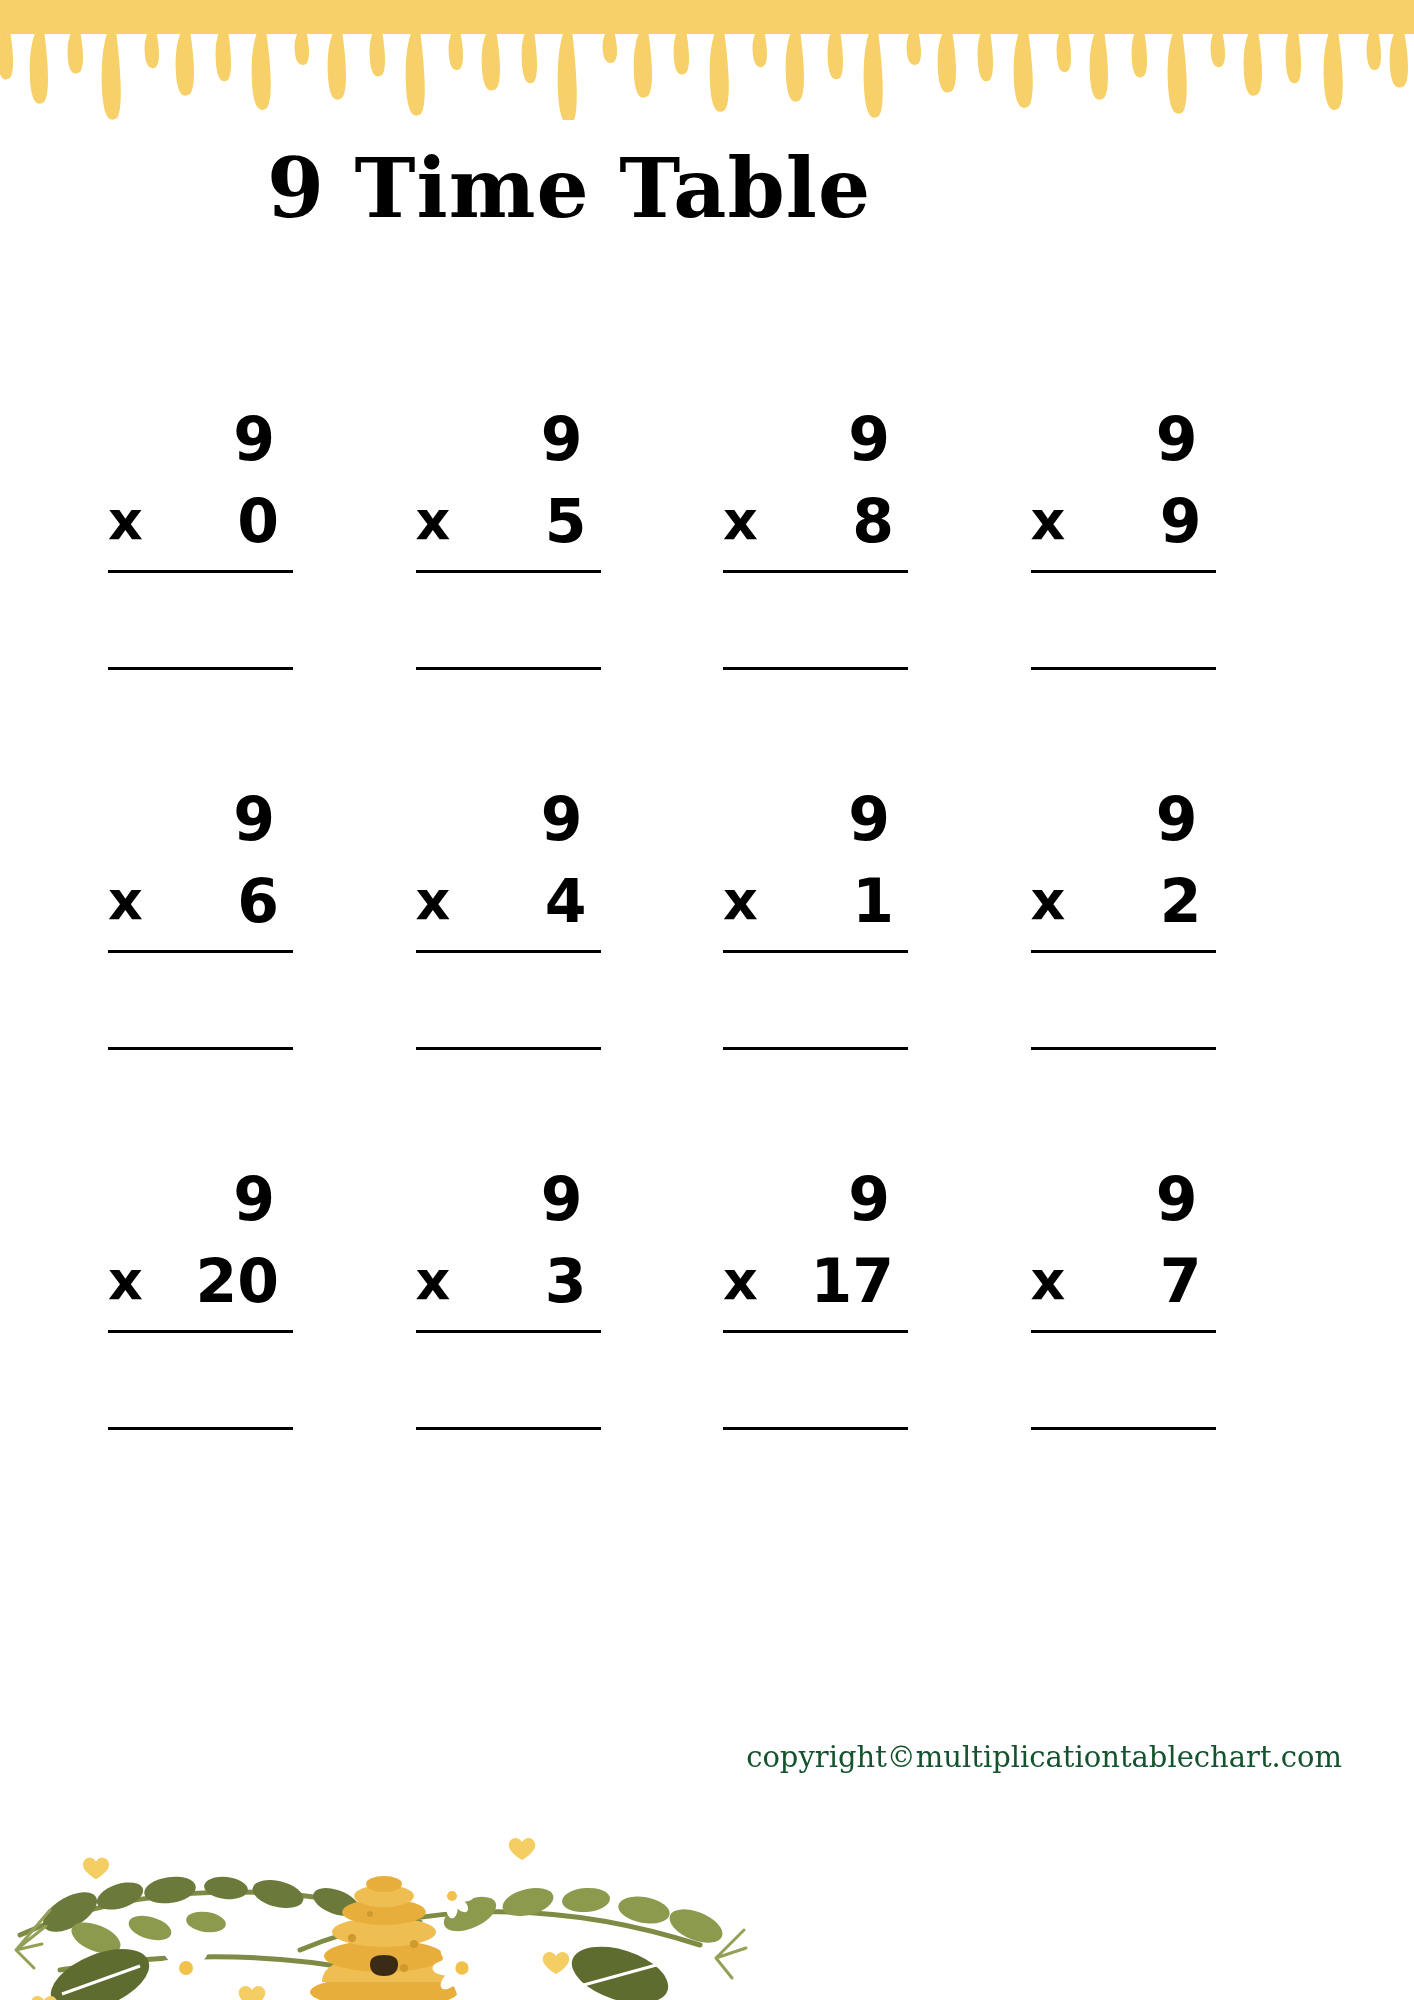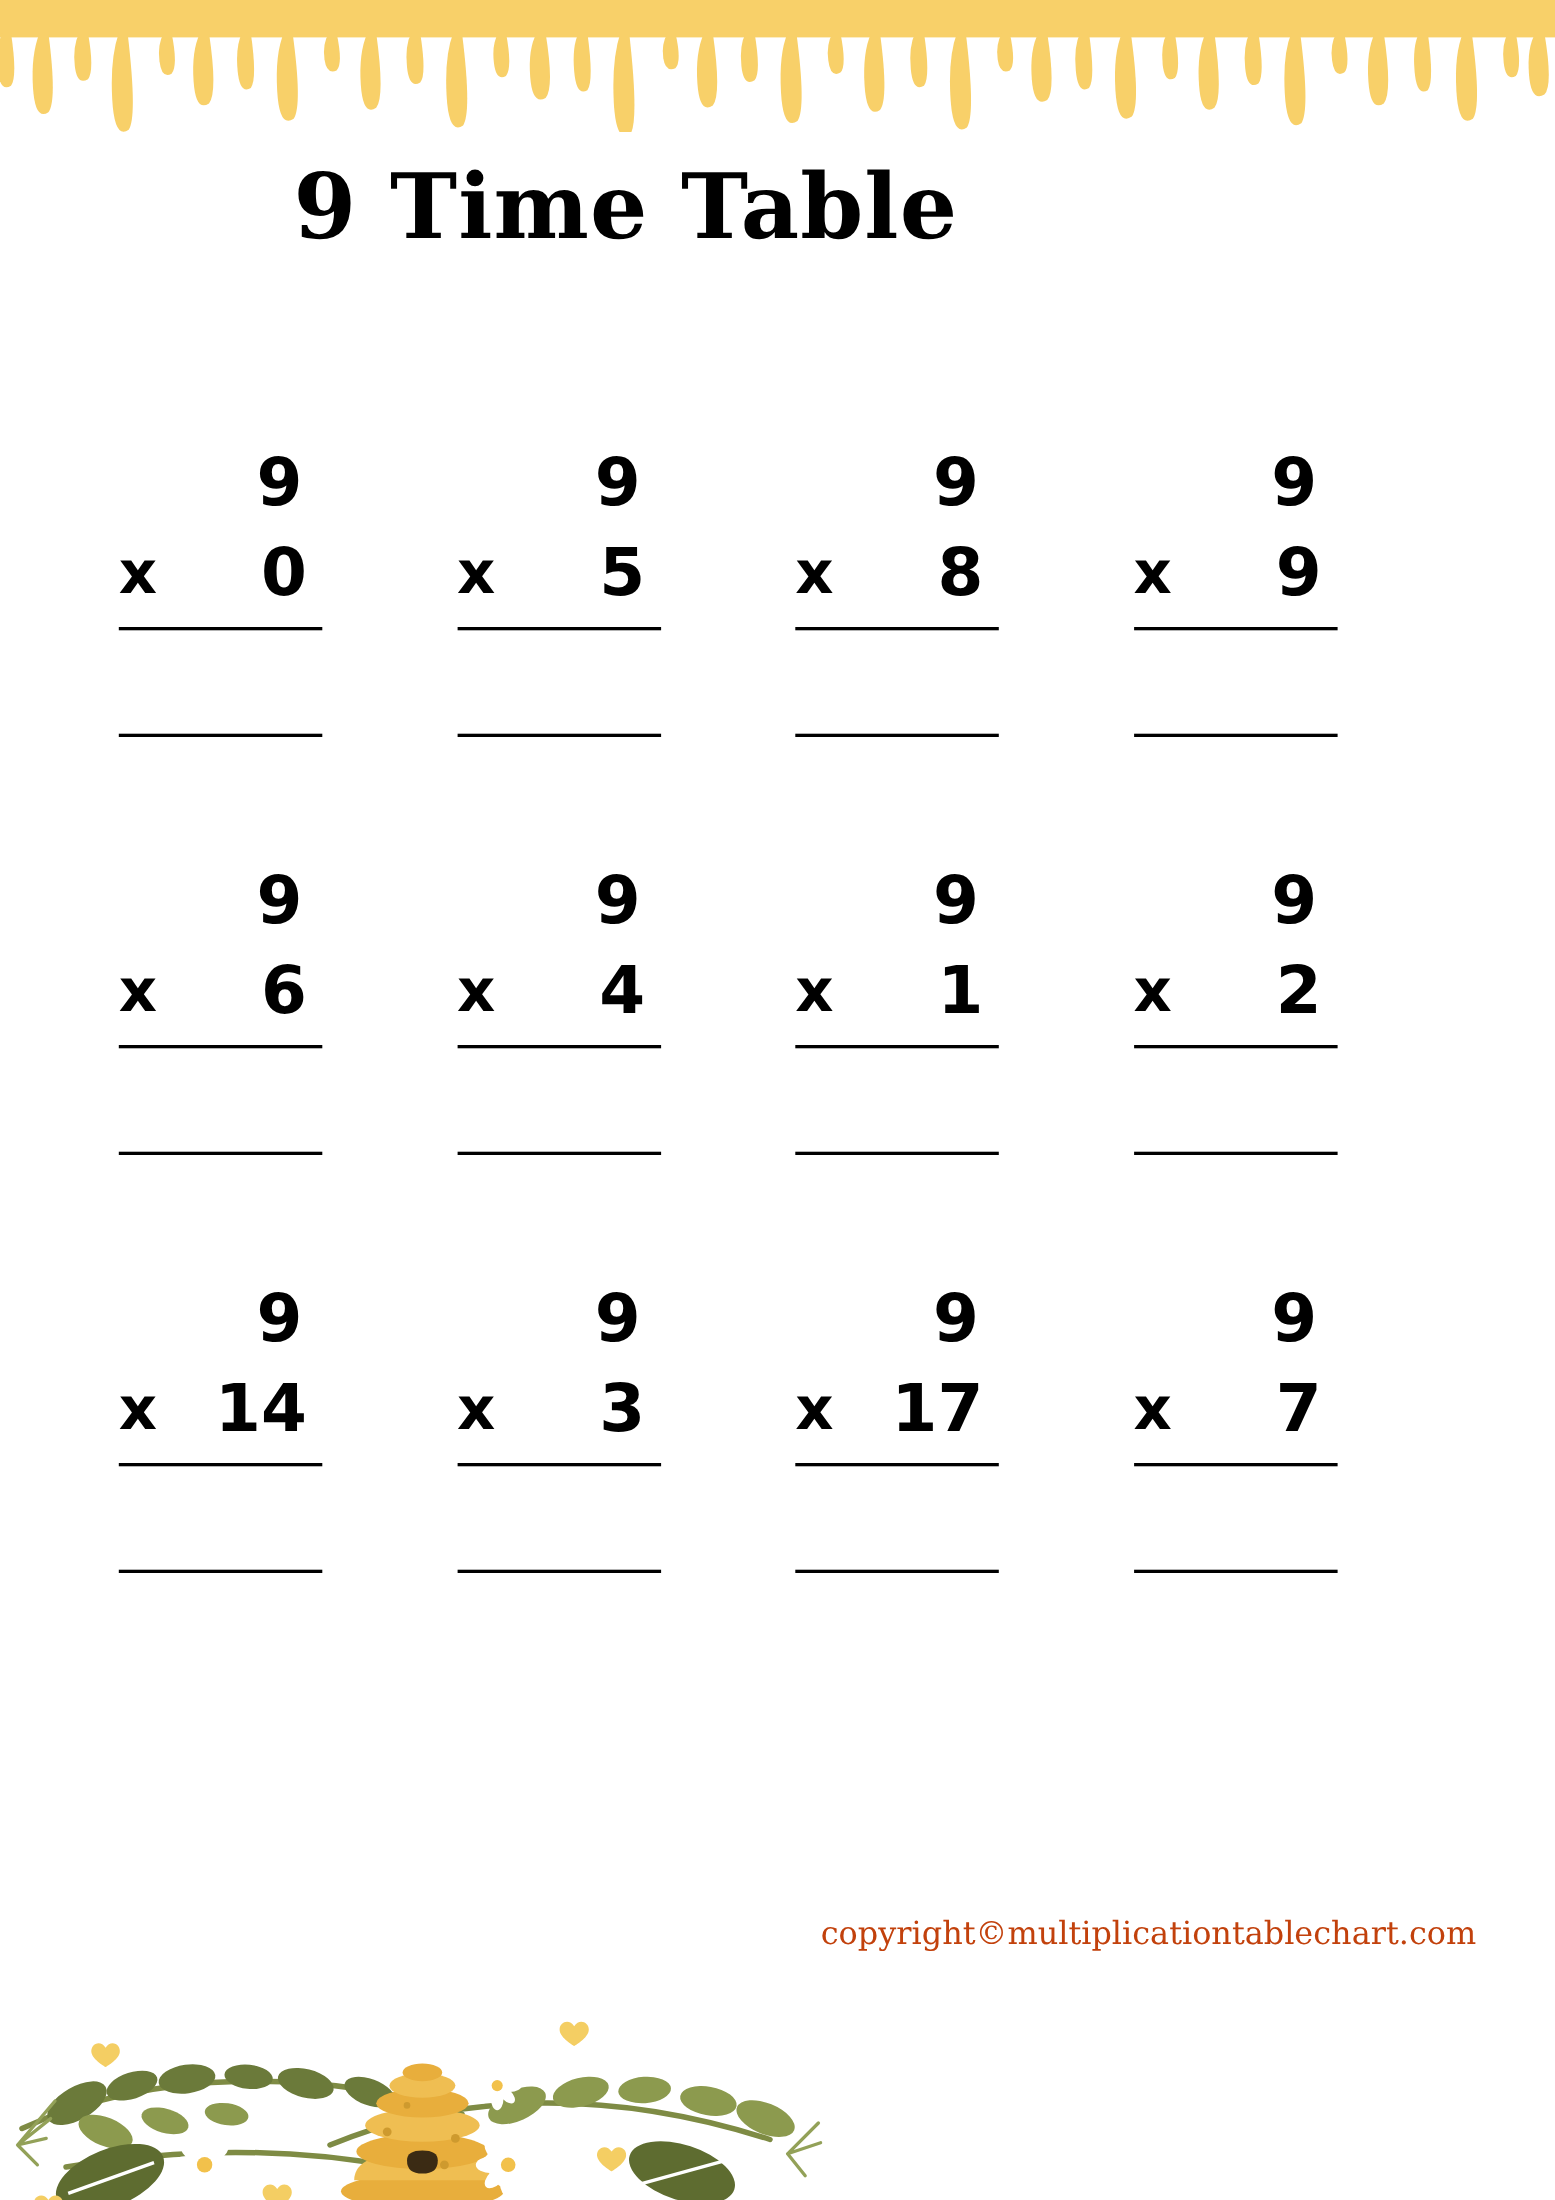--- a/index.html
+++ b/index.html
@@ -100,21 +100,21 @@
     width: 185px;
     margin-top: 94px;
   }
 
   
   .copyright {
     position: absolute;
     top: 1740px;
     right: 72px;
     font-size: 29px;
-    color: #c2410c;
+    color: #14532d;
     font-family: "DejaVu Serif", "Liberation Serif", serif;
   }
 
   
   .bottom-deco {
     position: absolute;
     bottom: 0;
     left: 0;
     width: 760px;
     height: 300px;
@@ -268,21 +268,21 @@
       <div class="rule"></div>
       <div class="answer-rule"></div>
     </div>
   </div>
 
   <div class="cell">
     <div class="prob">
       <div class="prob-top">9</div>
       <div class="prob-row">
         <span class="op">x</span>
-        <span class="operand">14</span>
+        <span class="operand">20</span>
       </div>
       <div class="rule"></div>
       <div class="answer-rule"></div>
     </div>
   </div>
 
   <div class="cell">
     <div class="prob">
       <div class="prob-top">9</div>
       <div class="prob-row">

